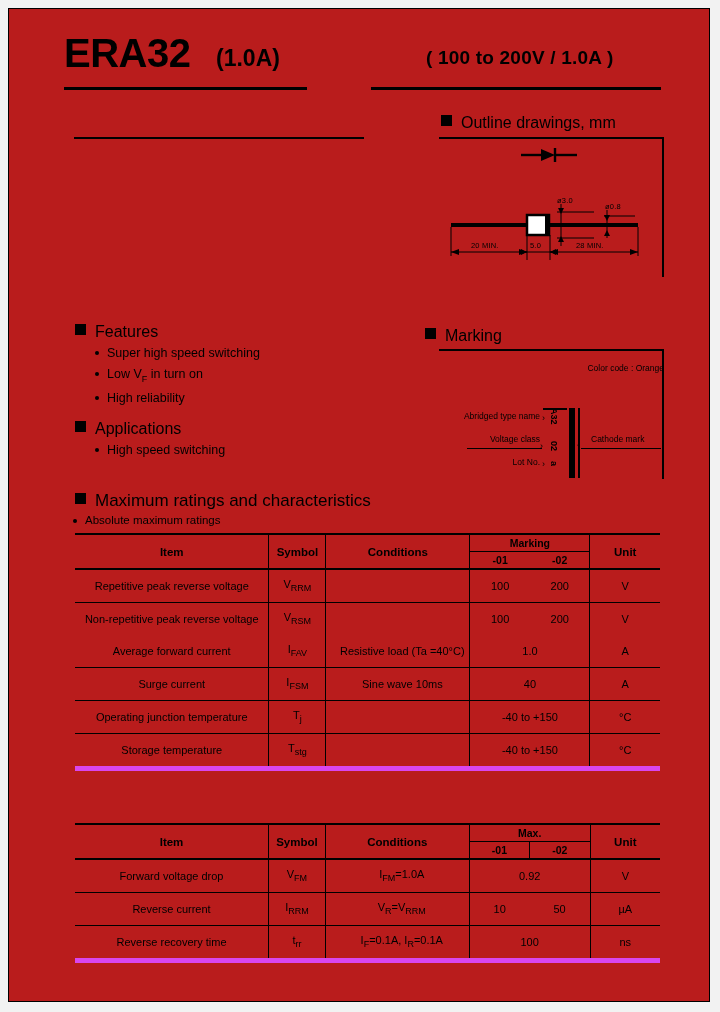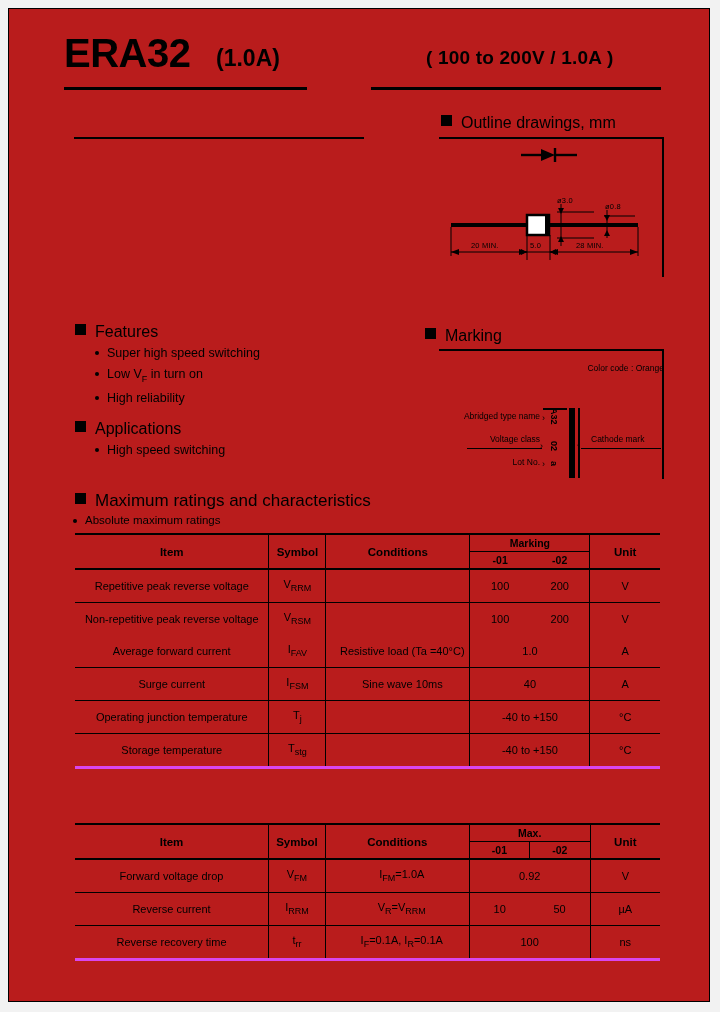--- a/index.html
+++ b/index.html
@@ -94,21 +94,21 @@
   table.dt .noleft{border-left:none;}
   table.dt .noright{border-right:none;}
   table.dt thead th{
     font-weight:bold;font-size:11.5px;
     border-top:2px solid #000;border-bottom:2px solid #000;
   }
   table.dt thead th.h-sub{border-top:1px solid #000;height:16px;font-size:10.5px;}
   table.dt thead th.h-grp{border-bottom:1px solid #000;height:16px;font-size:10.5px;}
   table.dt tbody td{border-bottom:1px solid #000;}
   table.dt tbody tr.nosep td{border-bottom:none;}
-  table.dt tbody tr:last-child td{border-bottom:3px solid #d946ef;}
+  table.dt tbody tr:last-child td{border-bottom:5px solid #d946ef;}
   .c-item{width:195px;text-align:center;}
   .c-sym{width:56px;}
   .c-cond{width:135px;text-align:left;padding-left:9px !important;}
   .c-v1{width:60px;}
   .c-v2{width:60px;}
   .c-unit{width:70px;}
   .tbl-cap{position:absolute;font-size:11.5px;}
   .tbl-cap::before{
     content:"";position:absolute;left:-12px;top:5px;
     width:4px;height:4px;border-radius:50%;background:#000;

